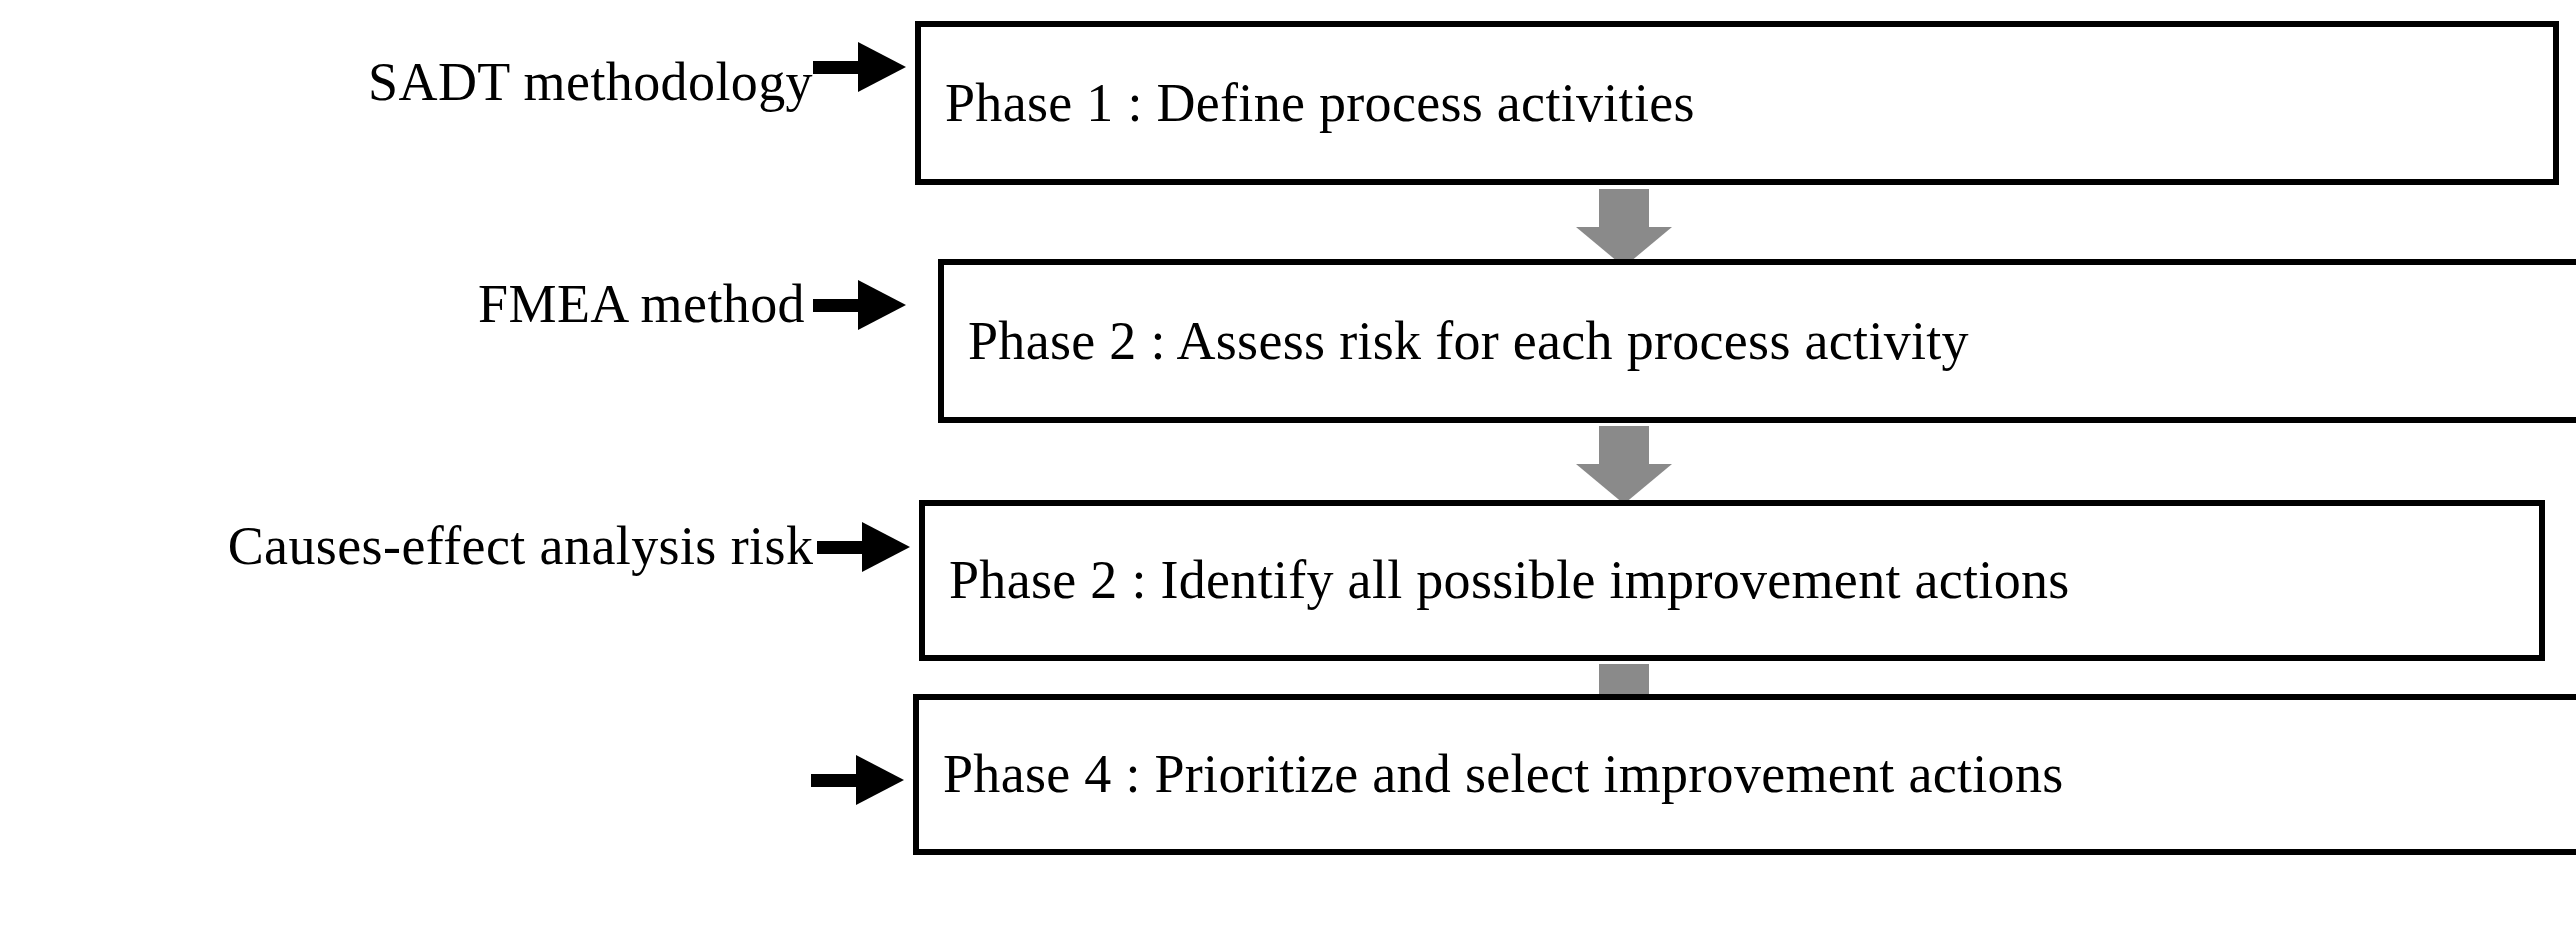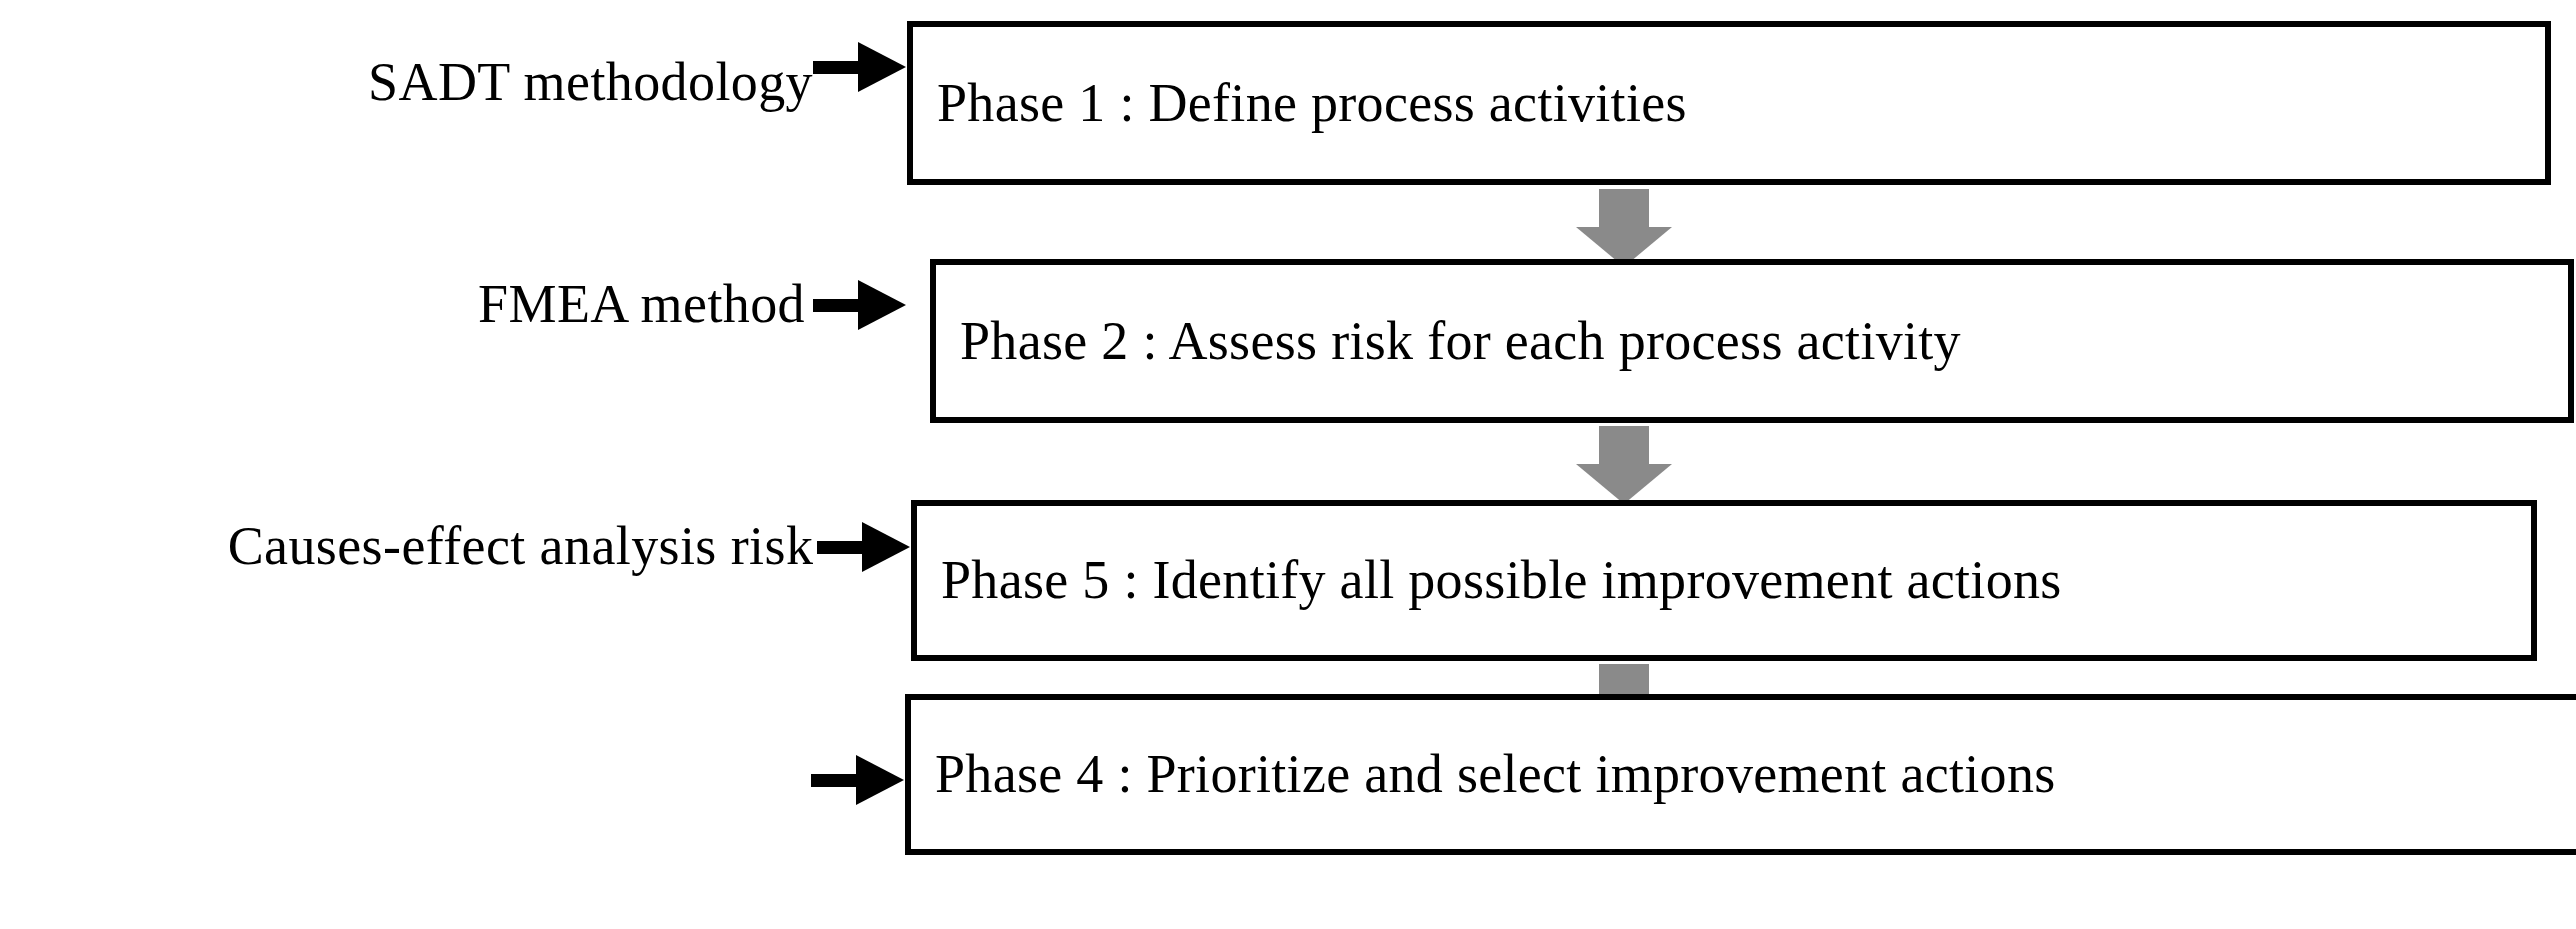--- a/index.html
+++ b/index.html
@@ -55,20 +55,21 @@
   }
 
   
   .phase-box {
     position: absolute;
     box-sizing: border-box;
     border: 6px solid #000000;
     background: #ffffff;
     display: flex;
     align-items: center;
+    margin-left: 8px;
   }
   .phase-box .phase-text {
     font-size: 54px;
     line-height: 1.05;
     color: #000000;
     white-space: nowrap;
     padding-left: 24px;
     letter-spacing: 0.3px;
   }
 
@@ -135,21 +136,21 @@
   </div>
 
   <div class="method-label" style="left:17.3px; top:519px; width:796px;">Causes-effect analysis risk</div>
 
   <div class="arrow-right" style="left:817px; top:520px;">
     <div class="shaft"></div>
     <div class="head"></div>
   </div>
 
   <div class="phase-box" style="left:911px; top:500px; width:1626px; height:161px;">
-    <div class="phase-text">Phase 5 : Identify all possible improvement actions</div>
+    <div class="phase-text">Phase 2 : Identify all possible improvement actions</div>
   </div>
 
   <div class="arrow-down" style="left:1576px; top:664px;">
     <div class="stem"></div>
     <div class="tip"></div>
   </div>
 
 
   <div class="arrow-right" style="left:811px; top:753px;">
     <div class="shaft"></div>

